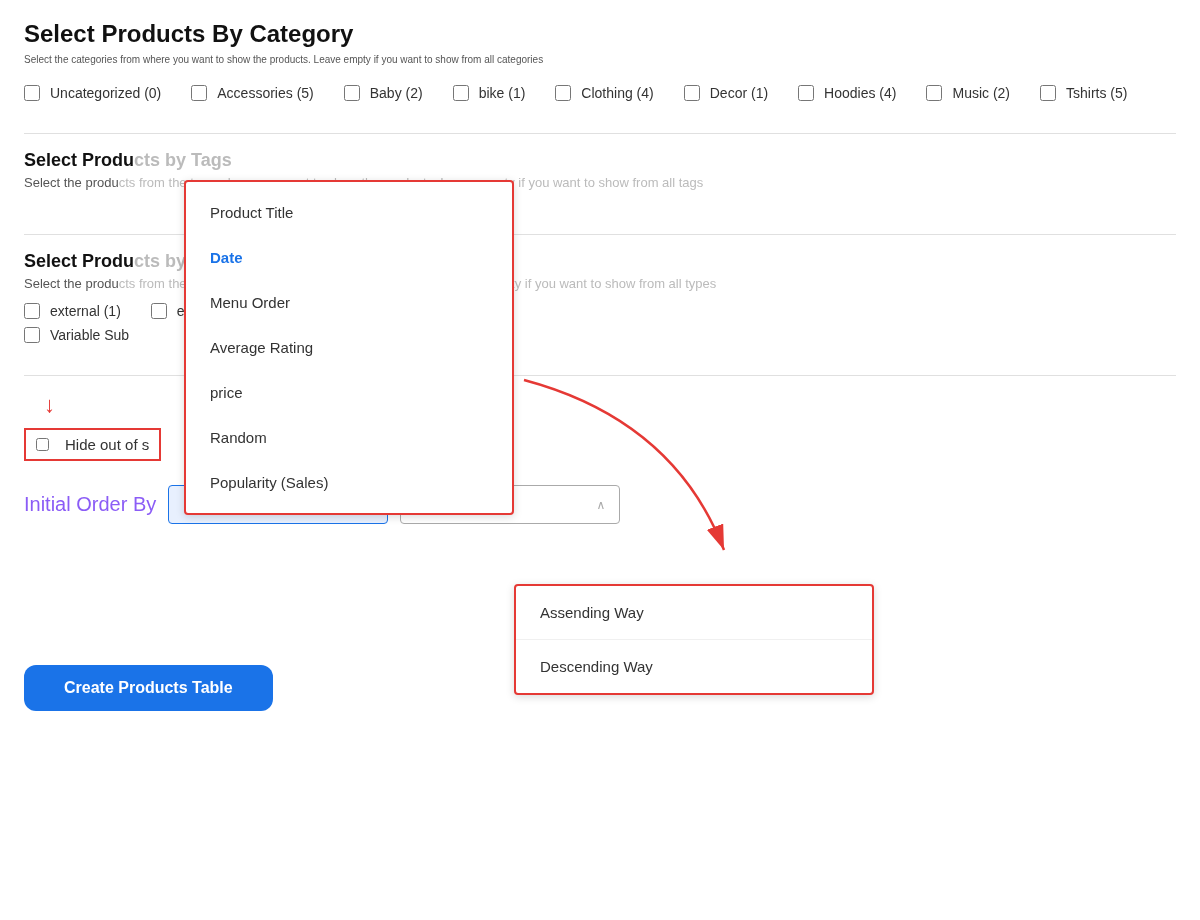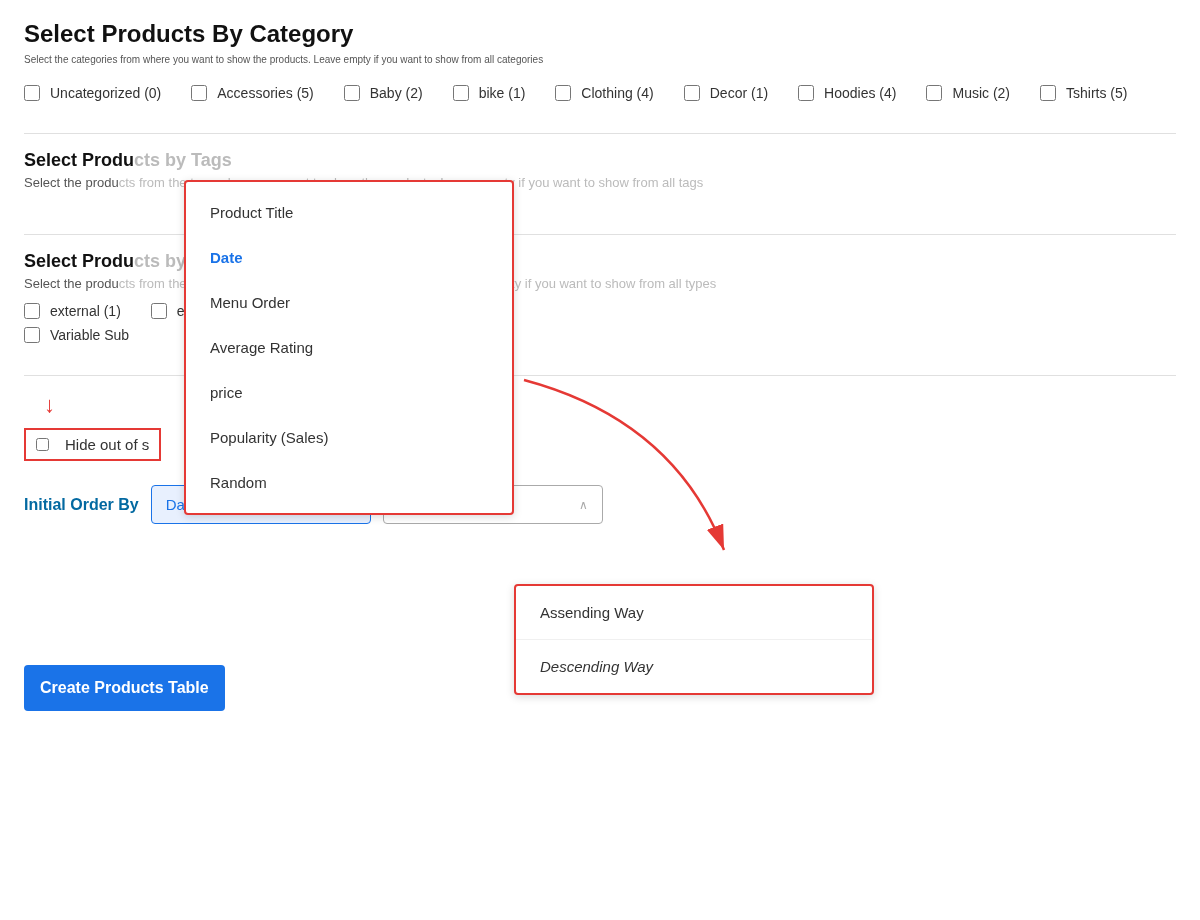--- a/index.html
+++ b/index.html
@@ -95,23 +95,23 @@
     .order-row {
       display: flex;
       align-items: center;
       gap: 12px;
       margin-top: 24px;
       margin-bottom: 20px;
       position: relative;
     }
 
     .order-label {
-      font-size: 16px;
-      font-weight: 700;
-      color: #0369a1;
+      font-size: 20px;
+      font-weight: 400;
+      color: #8b5cf6;
       white-space: nowrap;
     }
 
     .select-btn {
       display: flex;
       align-items: center;
       justify-content: space-between;
       border: 1px solid #bbb;
       border-radius: 4px;
       padding: 10px 14px;
@@ -153,30 +153,29 @@
     .order-type-dropdown-item {
       padding: 18px 24px;
       font-size: 15px;
       color: #333;
       cursor: pointer;
       border-bottom: 1px solid #f0f0f0;
     }
 
     .order-type-dropdown-item:last-child {
       border-bottom: none;
-      font-style: italic;
     }
 
     
     .create-btn {
       background: #1a73e8;
       color: #fff;
       border: none;
-      border-radius: 4px;
-      padding: 14px 16px;
+      border-radius: 12px;
+      padding: 14px 40px;
       font-size: 16px;
       font-weight: 600;
       cursor: pointer;
     }
   </style>
 </head>
 <body>
 
 
 
@@ -282,22 +281,22 @@
       <span>Hide out of s</span>
     </span>
   </div>
 
   <div class="sort-dropdown">
     <div class="sort-dropdown-item">Product Title</div>
     <div class="sort-dropdown-item active">Date</div>
     <div class="sort-dropdown-item">Menu Order</div>
     <div class="sort-dropdown-item">Average Rating</div>
     <div class="sort-dropdown-item">price</div>
+    <div class="sort-dropdown-item">Random</div>
     <div class="sort-dropdown-item">Popularity (Sales)</div>
-    <div class="sort-dropdown-item">Random</div>
   </div>
 
   <svg style="position: absolute; top: 220px; left: 400px; pointer-events:none; overflow:visible; width:320px; height:260px;">
     <defs>
       <marker id="arrowhead" markerWidth="10" markerHeight="7" refX="10" refY="3.5" orient="auto">
         <polygon points="0 0, 10 3.5, 0 7" fill="#e53935"></polygon>
       </marker>
     </defs>
     <path d="M 100 10 Q 250 50 300 180" stroke="#e53935" stroke-width="2.5" fill="none" marker-end="url(#arrowhead)"></path>
   </svg>

